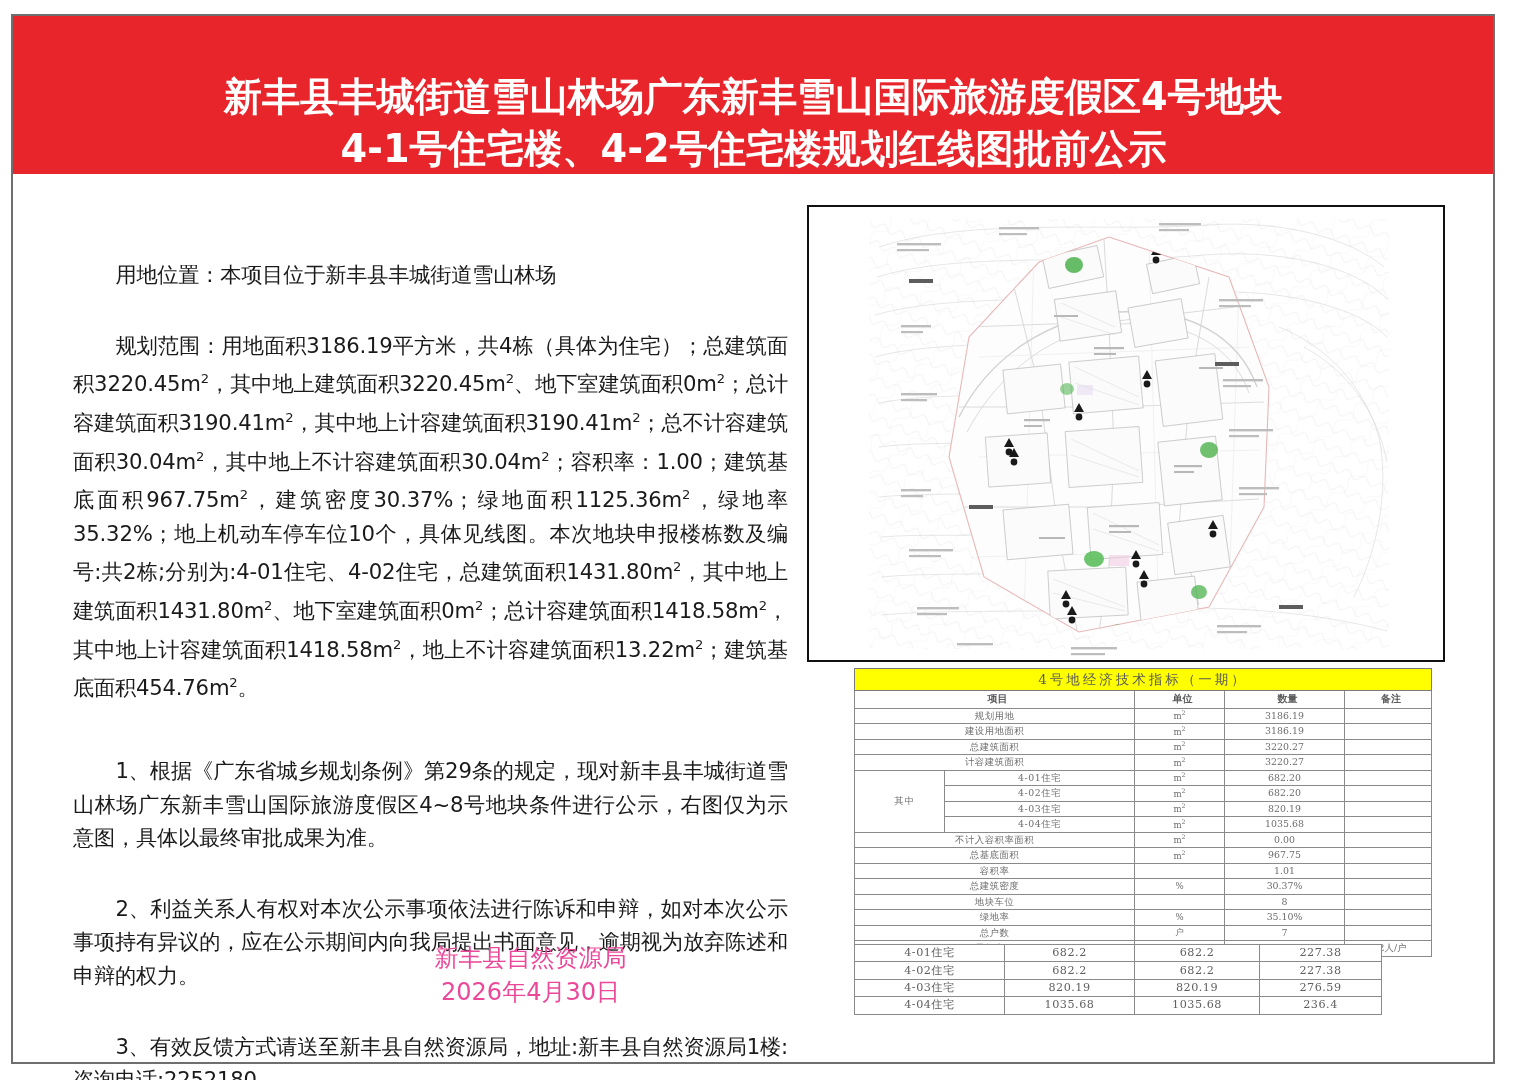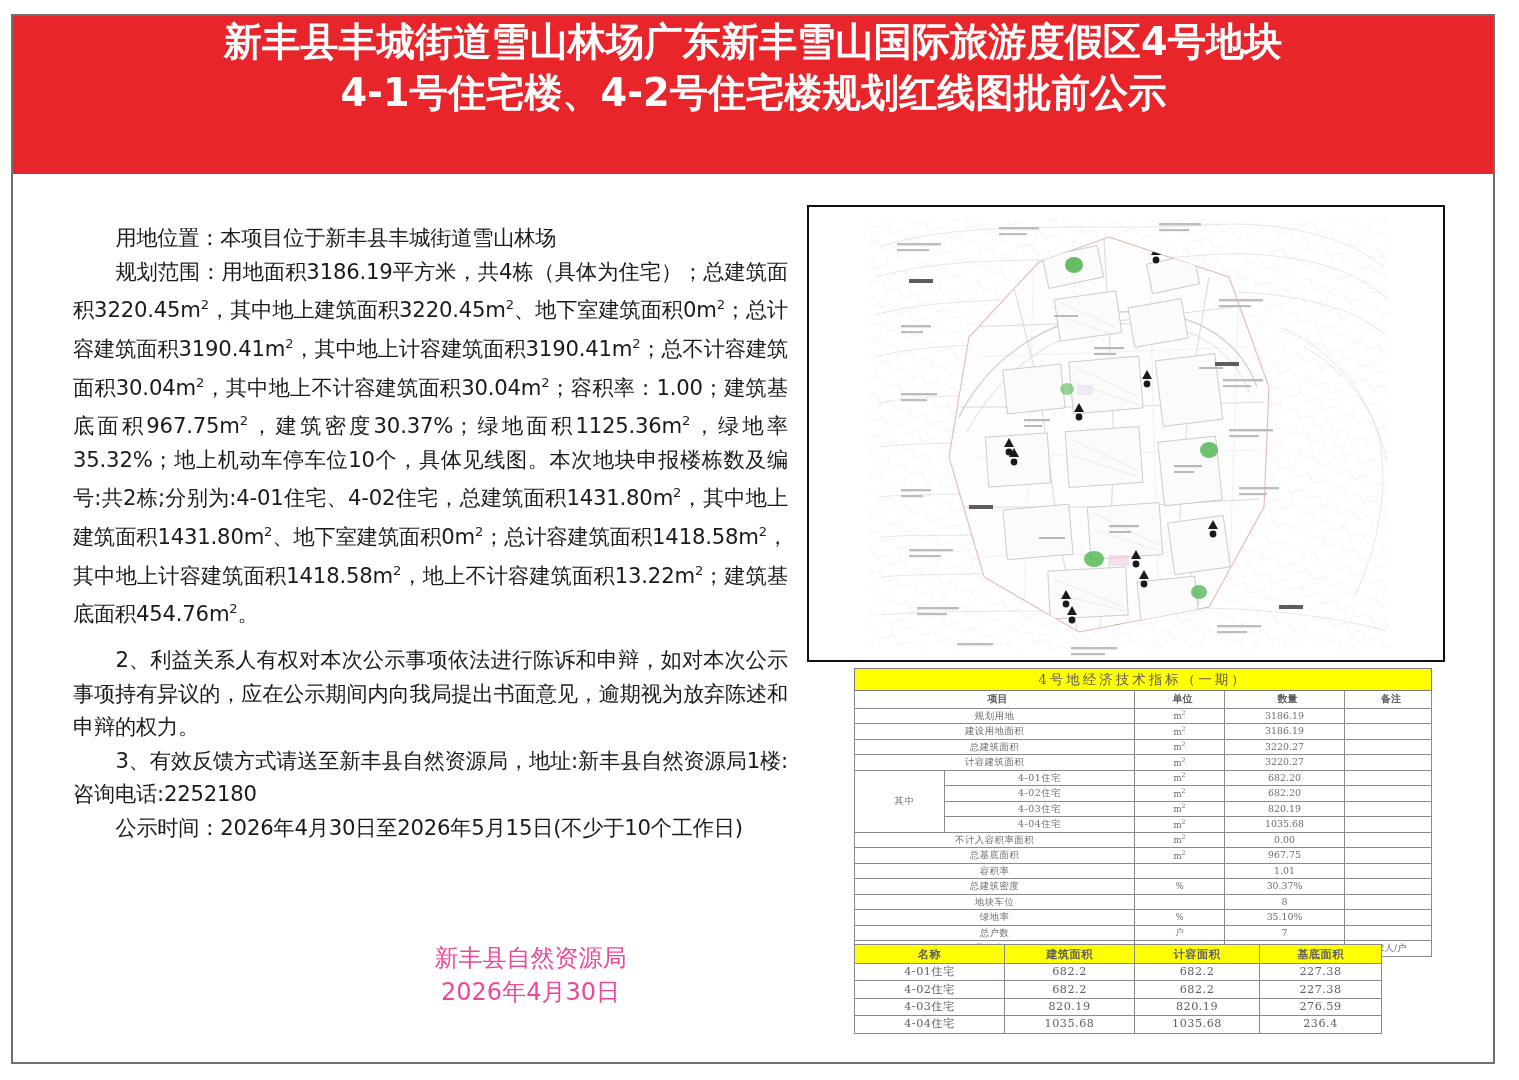--- a/index.html
+++ b/index.html
@@ -20,21 +20,21 @@
     box-sizing:border-box;
     background:#fff;
   }
   
   #banner{
     position:absolute;
     left:0;top:0;
     width:100%;height:158px;
     background:#e8252b;
     display:flex;flex-direction:column;
-    align-items:center;justify-content:flex-start;
+    align-items:center;justify-content:flex-end;
     box-sizing:border-box;
   }
   .banner-line{
     color:#ffffff;
     font-size:39px;
     font-weight:bold;
     letter-spacing:0px;
     line-height:1.32;
     white-space:nowrap;
     text-align:center;
@@ -48,21 +48,21 @@
   }
   .para{
     font-size:21.2px;
     line-height:33.6px;
     color:#1a1a1a;
     text-align:justify;
     text-justify:inter-ideograph;
     margin:0 0 0 0;
     letter-spacing:-0.2px;
   }
-  .indent{text-indent:2em;}
+  .indent{text-indent:2em;margin-top:37px;}
   .blank{height:12px;}
   .sup{font-size:0.62em;vertical-align:super;}
   
   #signature{
     position:absolute;
     left:60px;top:925px;
     width:715px;
     text-align:center;
   }
   #signature .sig-line{
@@ -147,20 +147,21 @@
 
   <div id="banner">
     <div class="banner-line">新丰县丰城街道雪山林场广东新丰雪山国际旅游度假区4号地块</div>
     <div class="banner-line">4-1号住宅楼、4-2号住宅楼规划红线图批前公示</div>
   </div>
 
   <div id="text-col">
     <p class="para indent">用地位置：本项目位于新丰县丰城街道雪山林场</p>
     <p class="para indent">规划范围：用地面积3186.19平方米，共4栋（具体为住宅）；总建筑面积3220.45m<span class="sup">2</span>，其中地上建筑面积3220.45m<span class="sup">2</span>、地下室建筑面积0m<span class="sup">2</span>；总计容建筑面积3190.41m<span class="sup">2</span>，其中地上计容建筑面积3190.41m<span class="sup">2</span>；总不计容建筑面积30.04m<span class="sup">2</span>，其中地上不计容建筑面积30.04m<span class="sup">2</span>；容积率：1.00；建筑基底面积967.75m<span class="sup">2</span>，建筑密度30.37%；绿地面积1125.36m<span class="sup">2</span>，绿地率35.32%；地上机动车停车位10个，具体见线图。本次地块申报楼栋数及编号:共2栋;分别为:4-01住宅、4-02住宅，总建筑面积1431.80m<span class="sup">2</span>，其中地上建筑面积1431.80m<span class="sup">2</span>、地下室建筑面积0m<span class="sup">2</span>；总计容建筑面积1418.58m<span class="sup">2</span>，其中地上计容建筑面积1418.58m<span class="sup">2</span>，地上不计容建筑面积13.22m<span class="sup">2</span>；建筑基底面积454.76m<span class="sup">2</span>。</p>
     <div class="blank"></div>
+    <p class="para indent">1、根据《广东省城乡规划条例》第29条的规定，现对新丰县丰城街道雪山林场广东新丰雪山国际旅游度假区4~8号地块条件进行公示，右图仅为示意图，具体以最终审批成果为准。</p>
     <p class="para indent">2、利益关系人有权对本次公示事项依法进行陈诉和申辩，如对本次公示事项持有异议的，应在公示期间内向我局提出书面意见，逾期视为放弃陈述和申辩的权力。</p>
     <p class="para indent">3、有效反馈方式请送至新丰县自然资源局，地址:新丰县自然资源局1楼:咨询电话:2252180</p>
     <p class="para indent">公示时间：2026年4月30日至2026年5月15日(不少于10个工作日)</p>
   </div>
 
   <div id="signature">
     <div class="sig-line">新丰县自然资源局</div>
     <div class="sig-line">2026年4月30日</div>
   </div>
 
@@ -464,26 +465,20 @@
   <div class="tbl-wrap" id="tbl-build">
     <table class="grid">
       <colgroup>
         <col style="width:150px">
           <col style="width:130px">
         <col style="width:125px">
           <col style="width:122px">
       </colgroup>
       <tbody id="build-body">
           <tr>
-            <td class="yellowhead">名称</td>
-            <td class="yellowhead">建筑面积</td>
-            <td class="yellowhead">计容面积</td>
-            <td class="yellowhead">基底面积</td>
-          </tr>
-          <tr>
             <td>4-01住宅</td>
             <td>682.2</td>
             <td>682.2</td>
             <td>227.38</td>
           </tr>
           <tr>
             <td>4-02住宅</td>
             <td>682.2</td>
             <td>682.2</td>
             <td>227.38</td>

